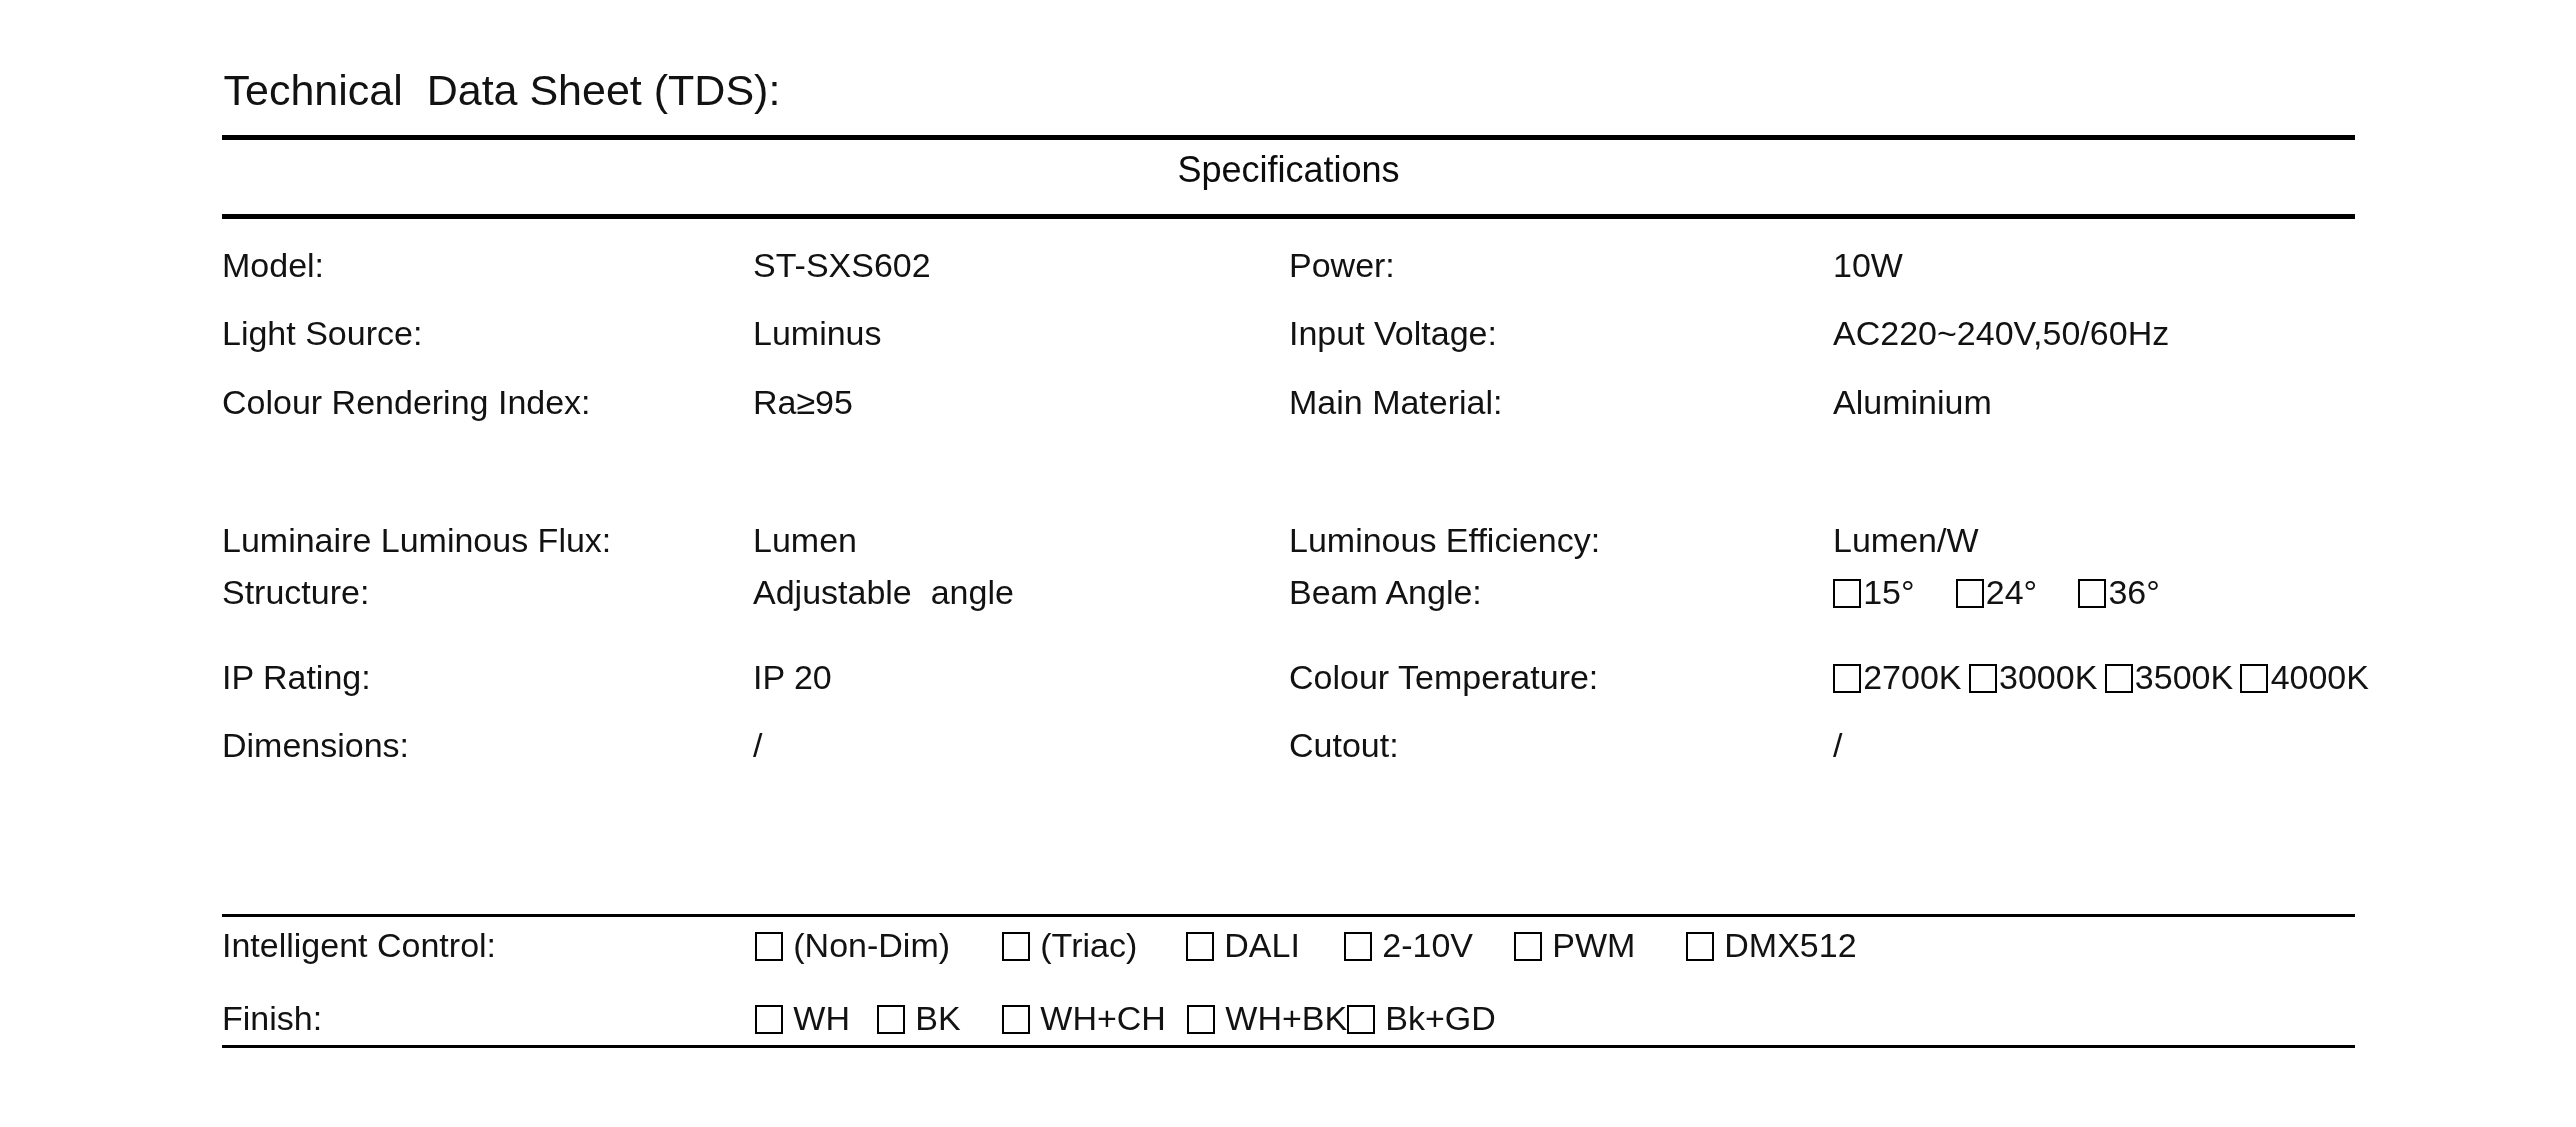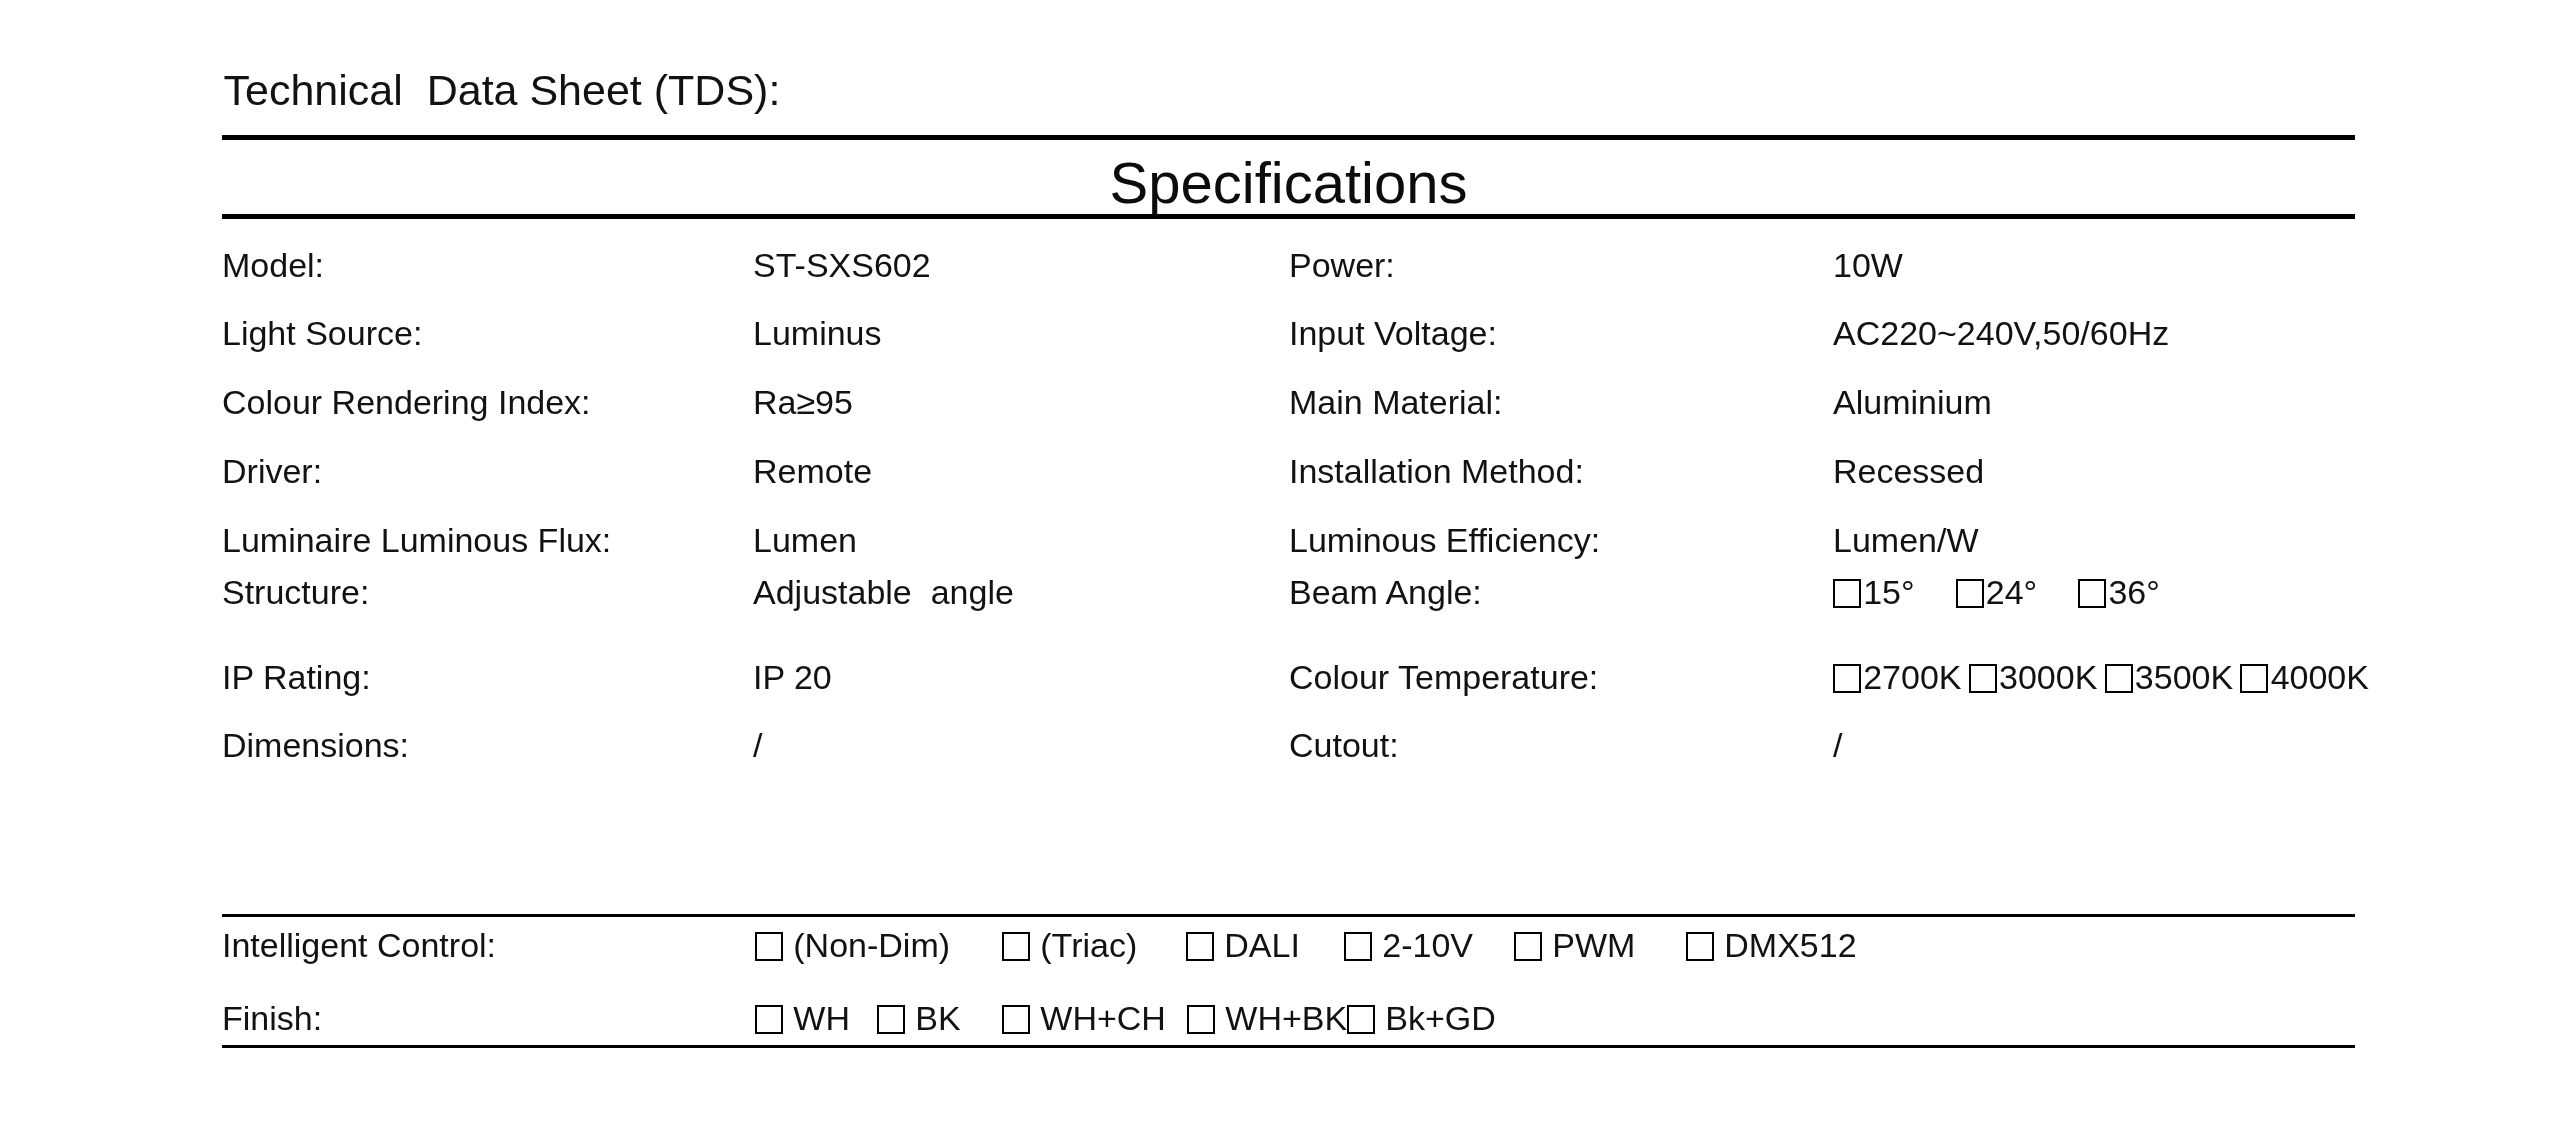--- a/index.html
+++ b/index.html
@@ -21,21 +21,21 @@
   .rule{position:absolute;left:0;width:2133px;background:#000;}
   .rule-thick{height:5.1px;}
   .rule-thin{height:2.9px;}
   .rule-1{top:135px;}
   .rule-2{top:214px;}
   .rule-3{top:914px;}
   .rule-4{top:1045px;}
 
   .section-header{
     position:absolute;left:0;top:148px;width:2133px;
-    text-align:center;font-size:58px;line-height:1.2;color:#0c0c0c;
+    text-align:center;font-size:36px;line-height:1.2;color:#0c0c0c;
   }
 
   .row{position:absolute;left:0;width:2133px;height:46px;font-size:34px;line-height:1.2;}
   .r0{top:245px;}.r1{top:313px;}.r2{top:382px;}.r3{top:451px;}
   .r4{top:520px;}.r5{top:572px;}.r6{top:657px;}.r7{top:725px;}.r8{top:794px;}
   .row-ic{top:925px;}
   .row-fin{top:998px;}
 
   .cell{position:absolute;top:0;white-space:pre;}
   .c1{left:0;}
@@ -86,26 +86,20 @@
       <span class="cell c4">AC220~240V,50/60Hz</span>
     </div>
 
     <div class="row r2">
       <span class="cell c1">Colour Rendering Index:</span>
       <span class="cell c2">Ra≥95</span>
       <span class="cell c3">Main Material:</span>
       <span class="cell c4">Aluminium</span>
     </div>
 
-    <div class="row r3">
-      <span class="cell c1">Driver:</span>
-      <span class="cell c2">Remote</span>
-      <span class="cell c3">Installation Method:</span>
-      <span class="cell c4">Recessed</span>
-    </div>
 
     <div class="row r4">
       <span class="cell c1">Luminaire Luminous Flux:</span>
       <span class="cell c2">Lumen</span>
       <span class="cell c3">Luminous Efficiency:</span>
       <span class="cell c4">Lumen/W</span>
     </div>
 
     <div class="row r5">
       <span class="cell c1">Structure:</span>

